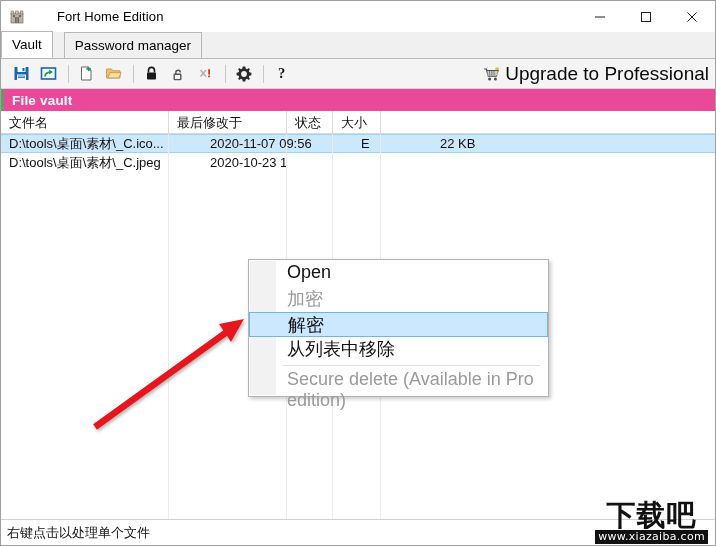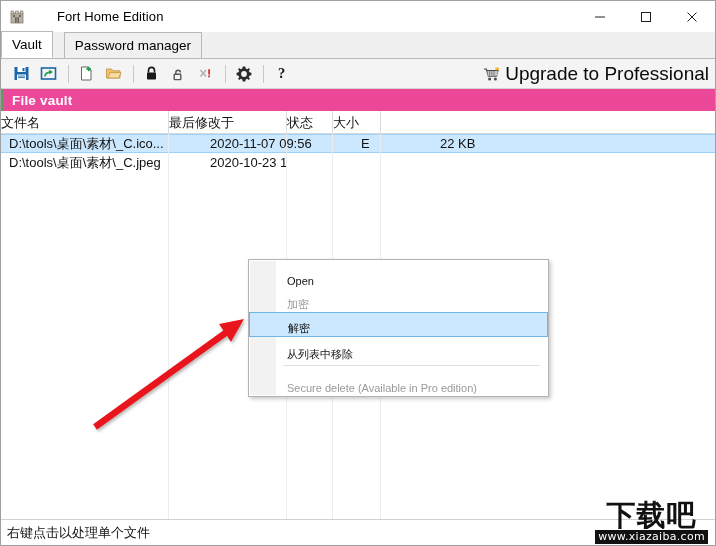--- a/index.html
+++ b/index.html
@@ -165,21 +165,21 @@
     box-sizing: border-box;
     border-bottom: 1px solid #d9d9d9;
     background: #ffffff;
     font-size: 13px;
   }
   .col-h {
     box-sizing: border-box;
     border-right: 1px solid #dcdcdc;
     display: flex;
     align-items: center;
-    padding-left: 0;
+    padding-left: 8px;
     height: 23px;
     color: #111;
   }
   .row {
     display: flex;
     height: 19px;
     box-sizing: border-box;
     font-size: 13px;
     align-items: center;
     gap: 33px;
@@ -228,23 +228,23 @@
   .ctx-gutter {
     position: absolute;
     left: 1px; top: 1px; bottom: 1px;
     width: 26px;
     background: #f2f2f2;
   }
   .ctx-item {
     position: relative;
     height: 25px;
     display: flex;
-    align-items: flex-end;
+    align-items: flex-start;
     padding-left: 38px;
-    font-size: 11px;
+    font-size: 18px;
     color: #111;
     box-sizing: border-box;
     z-index: 2;
   }
   .ctx-item.disabled { color: #9a9a9a; }
   .ctx-item.highlight {
     background: #cce8ff;
     border: 1px solid #6fb5e8;
     box-sizing: border-box;
   }

